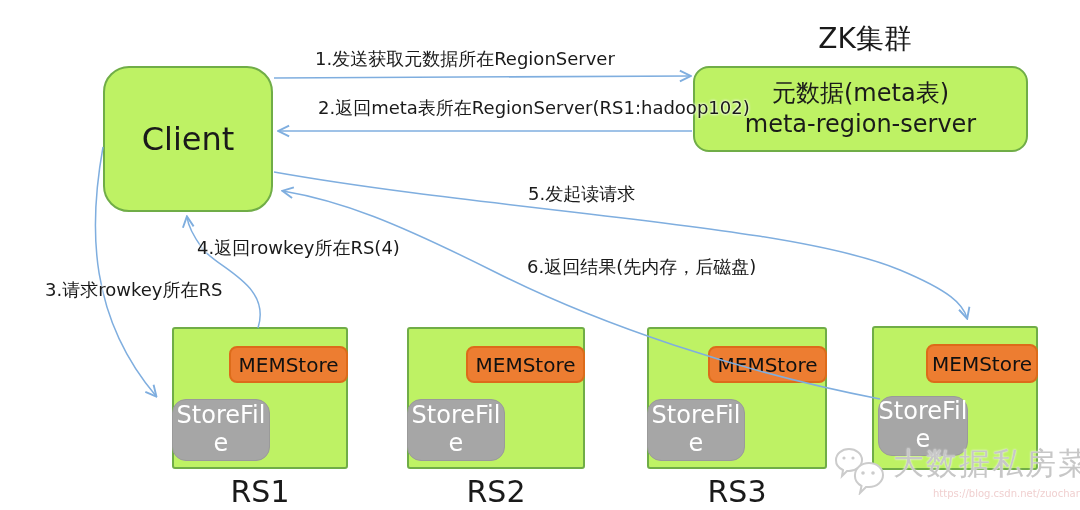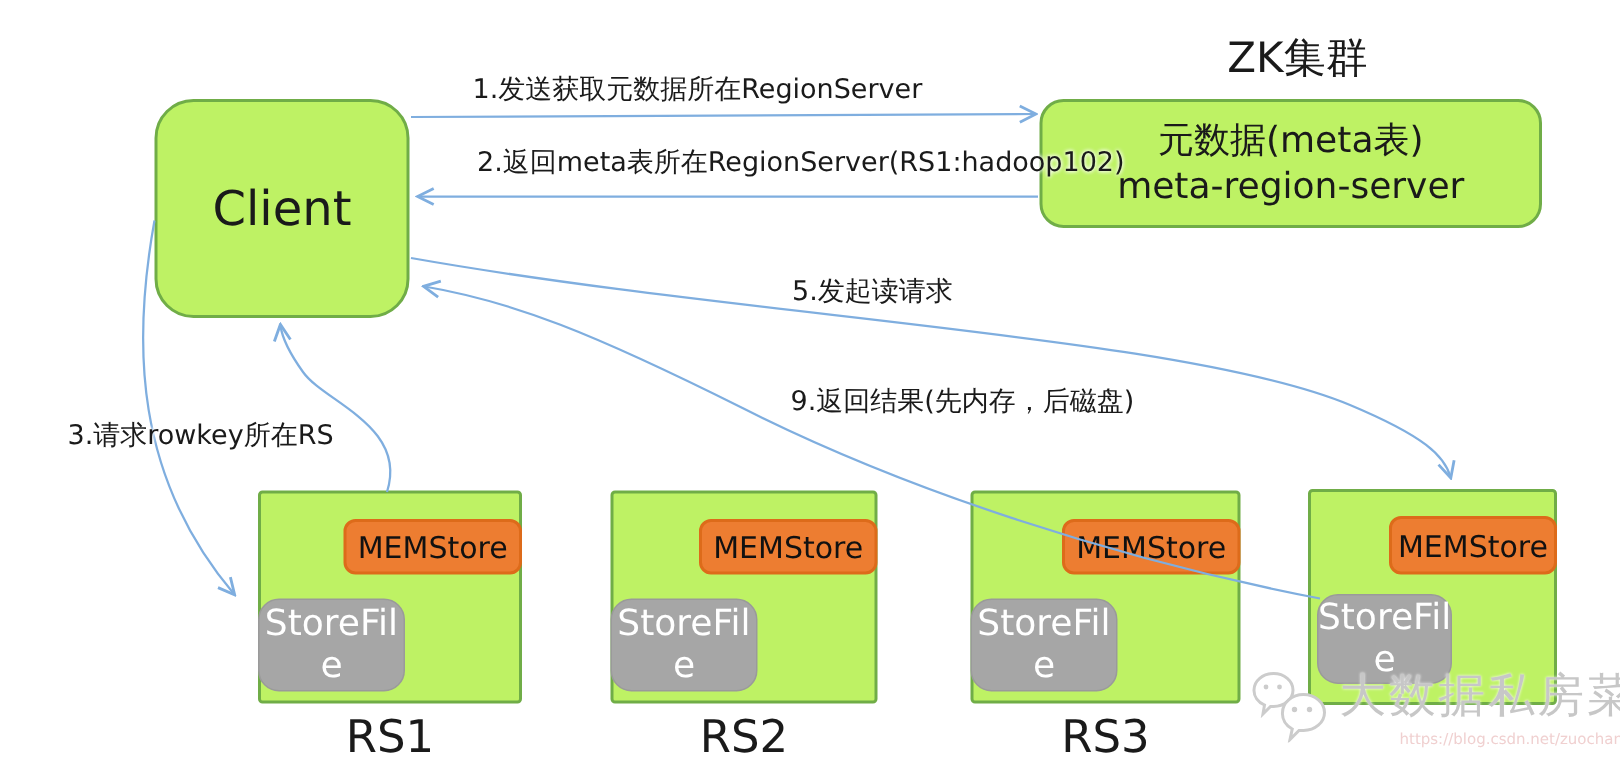--- a/index.html
+++ b/index.html
@@ -71,22 +71,23 @@
   <div class="gbox zk-box">
     <div>
       <div>元数据(meta表)</div>
       <div>meta-region-server</div>
     </div>
   </div>
 
   <div class="step-label" style="left:315px;top:47px;">1.发送获取元数据所在RegionServer</div>
   <div class="step-label" style="left:318px;top:96px;">2.返回meta表所在RegionServer(RS1:hadoop102)</div>
   <div class="step-label" style="left:45px;top:278px;">3.请求rowkey所在RS</div>
+  <div class="step-label" style="left:197px;top:236px;">4.返回rowkey所在RS(4)</div>
   <div class="step-label" style="left:528px;top:182px;">5.发起读请求</div>
-  <div class="step-label" style="left:527px;top:255px;">9.返回结果(先内存，后磁盘)</div>
+  <div class="step-label" style="left:527px;top:255px;">6.返回结果(先内存，后磁盘)</div>
 
   <div class="gbox rs-box" style="left:172px;top:327px;width:176px;height:142px;">
     <div class="mem">
       <span>MEMStore</span>
     </div>
     <div class="store">
       <span>StoreFil</span>
       <span>e</span>
     </div>
   </div>

